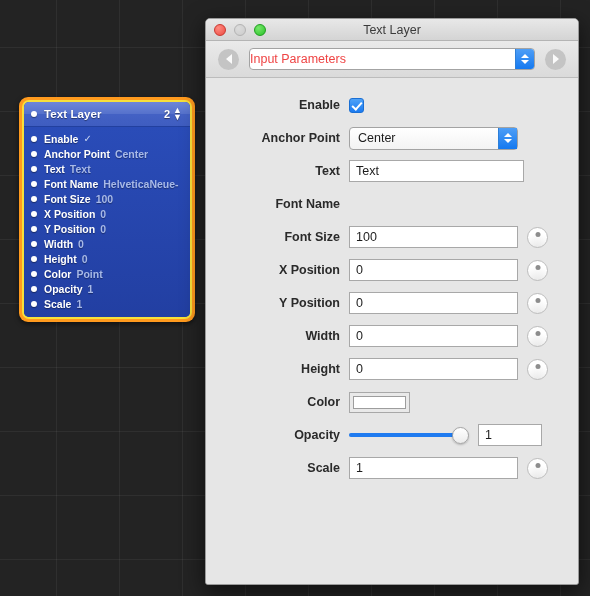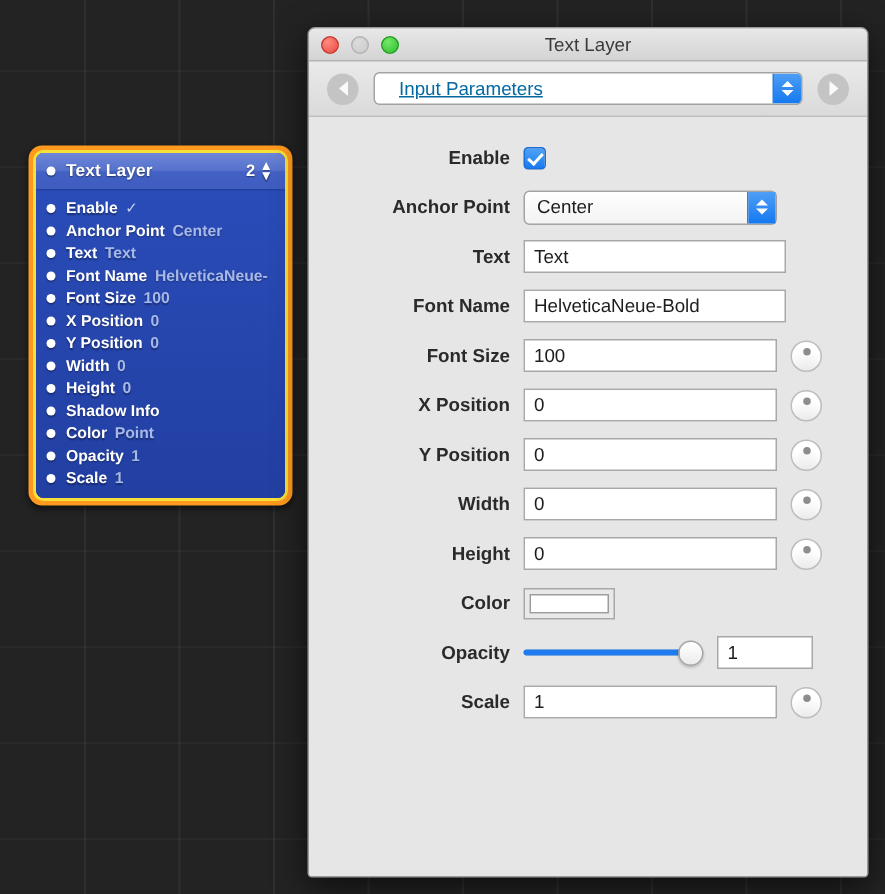--- a/index.html
+++ b/index.html
@@ -196,24 +196,23 @@
     height: 22px;
     background: #ffffff;
     border: 1px solid #a3a3a3;
     border-radius: 4px;
     display: flex;
     align-items: center;
     position: relative;
     overflow: hidden;
   }
   .popup-select .sel-text {
-    padding-left: 16px;
+    padding-left: 0;
     font-size: 12.5px;
-    color: #0369a1;
-    text-decoration: underline;
+    color: #ef4444;
   }
   .popup-arrows {
     position: absolute;
     right: 0; top: 0; bottom: 0;
     width: 19px;
     background: linear-gradient(to bottom, #4e9ef6, #1579f0);
     border-left: 1px solid #2d7fd8;
     display: flex;
     flex-direction: column;
     align-items: center;
@@ -448,25 +447,20 @@
           <span class="port-label">Width</span>
           <span class="port-value">0</span>
         </div>
 
         <div class="port-row">
           <span class="port-dot"></span>
           <span class="port-label">Height</span>
           <span class="port-value">0</span>
         </div>
 
-        <div class="port-row">
-          <span class="port-dot"></span>
-          <span class="port-label">Shadow Info</span>
-          <span class="port-value"></span>
-        </div>
 
         <div class="port-row">
           <span class="port-dot"></span>
           <span class="port-label">Color</span>
           <span class="port-value">Point</span>
         </div>
 
         <div class="port-row">
           <span class="port-dot"></span>
           <span class="port-label">Opacity</span>
@@ -534,23 +528,20 @@
 
       <div class="field-row">
         <div class="field-label">Text</div>
         <div class="field-control">
           <div class="text-input wide">Text</div>
         </div>
       </div>
 
       <div class="field-row">
         <div class="field-label">Font Name</div>
-        <div class="field-control">
-          <div class="text-input wide">HelveticaNeue-Bold</div>
-        </div>
       </div>
 
       <div class="field-row">
         <div class="field-label">Font Size</div>
         <div class="field-control">
           <div class="text-input">100</div>
           <span class="knob"></span>
         </div>
       </div>
 

